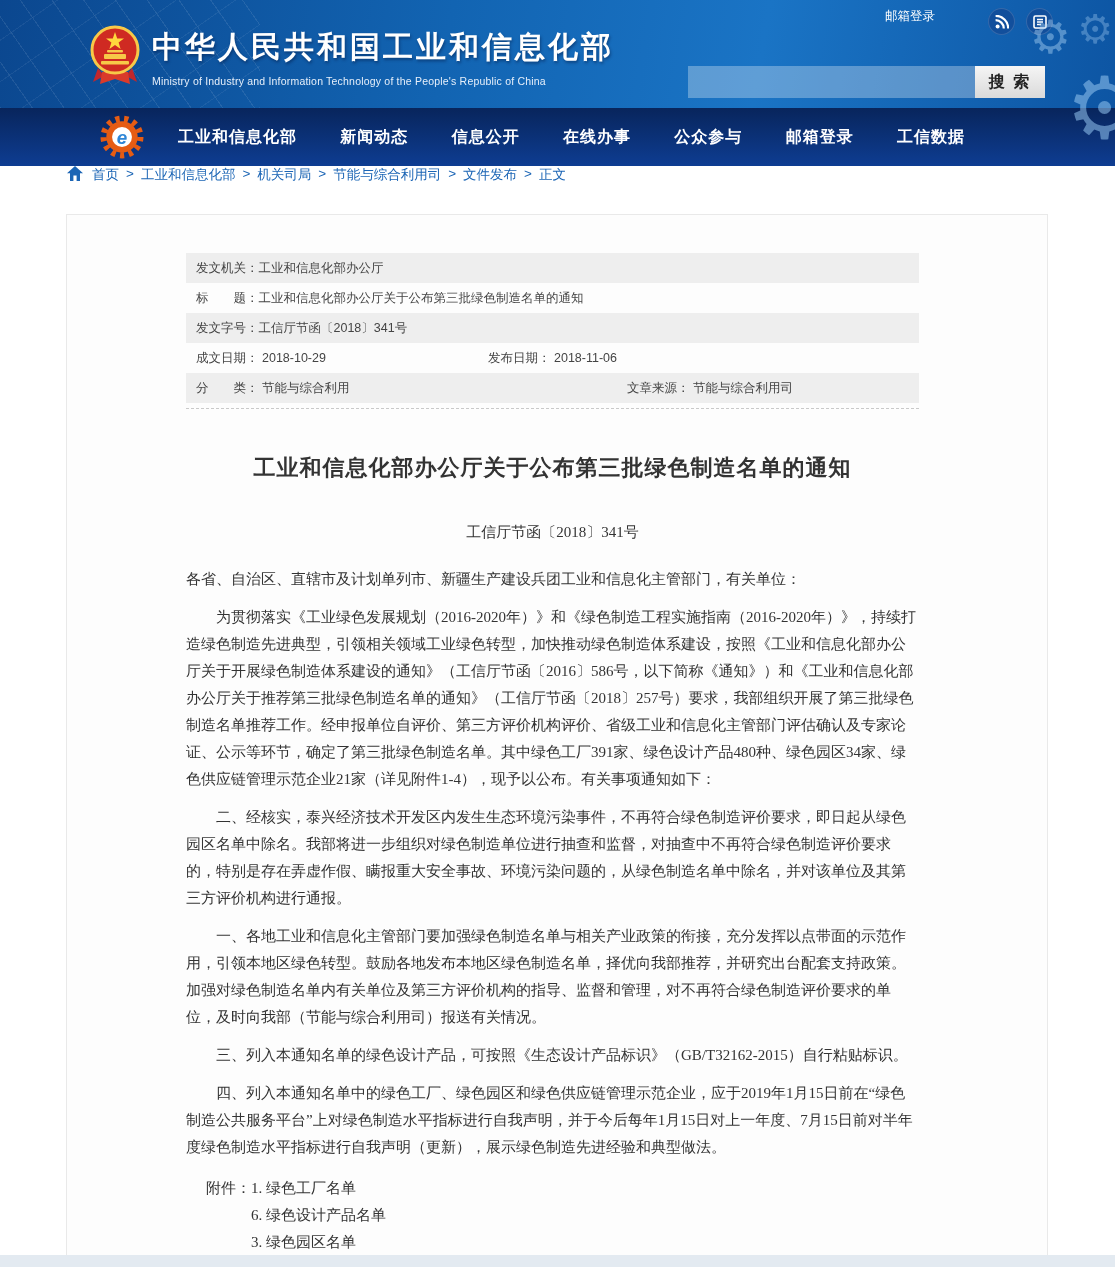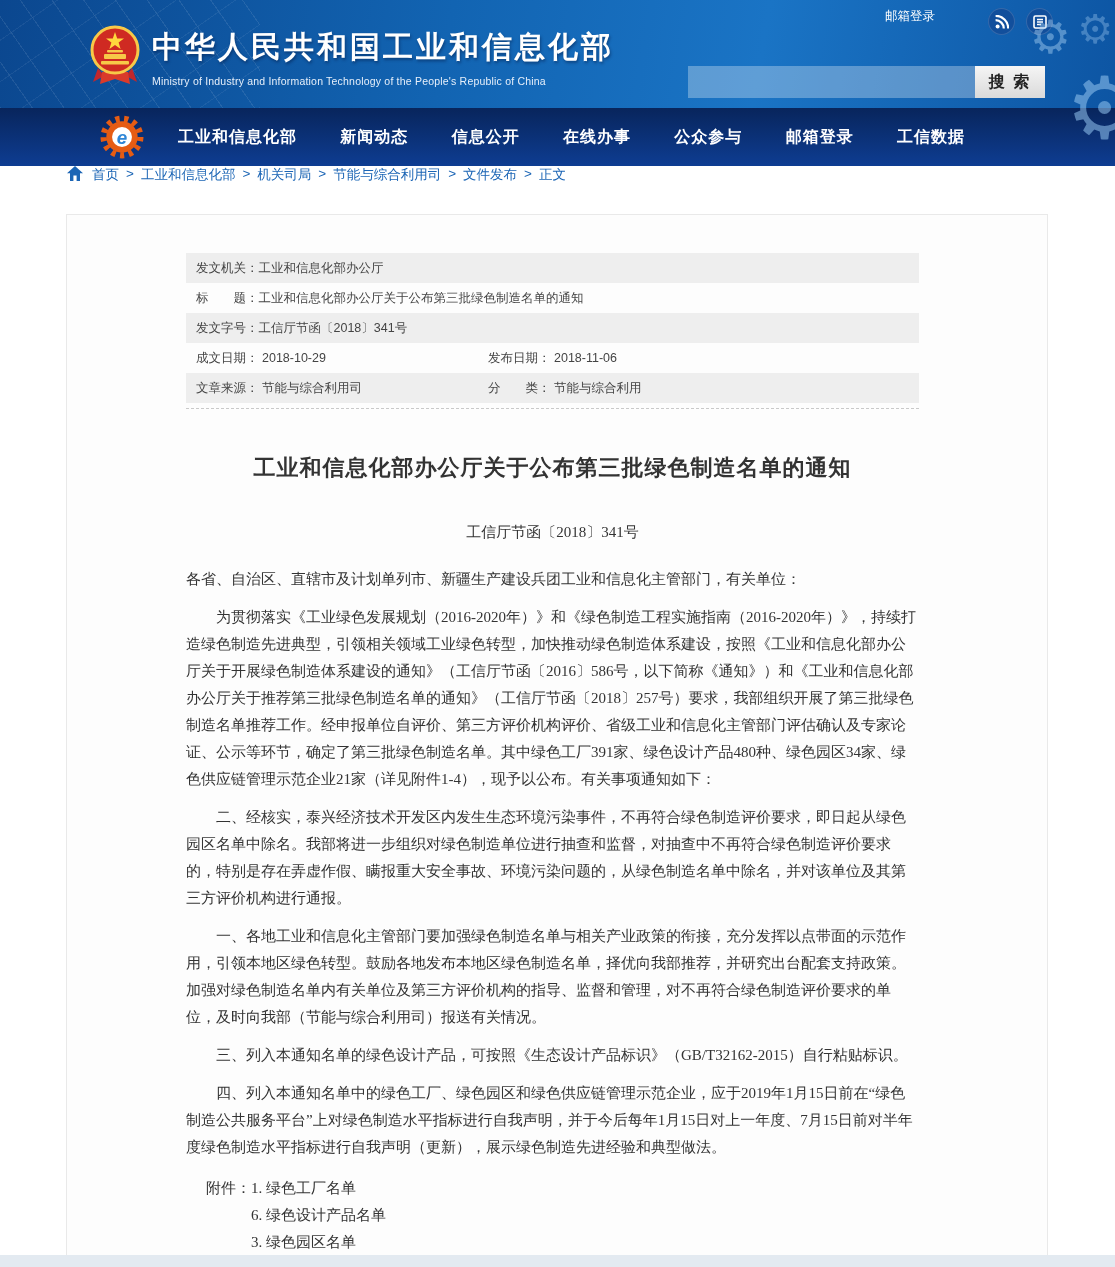--- a/index.html
+++ b/index.html
@@ -183,27 +183,27 @@
         <div class="meta-cell">
           <span class="meta-label">成文日期：</span>
           <span>2018-10-29</span>
         </div>
         <div class="meta-cell wide">
           <span class="meta-label">发布日期：</span>
           <span>2018-11-06</span>
         </div>
       </div>
       <div class="meta-row gray">
+        <div class="meta-cell wide">
+          <span class="meta-label">分　　类：</span>
+          <span>节能与综合利用</span>
+        </div>
         <div class="meta-cell">
           <span class="meta-label">文章来源：</span>
           <span>节能与综合利用司</span>
-        </div>
-        <div class="meta-cell wide">
-          <span class="meta-label">分　　类：</span>
-          <span>节能与综合利用</span>
         </div>
       </div>
     </section>
 
     <article class="article">
       <h1 class="article-title">工业和信息化部办公厅关于公布第三批绿色制造名单的通知</h1>
       <div class="doc-number">工信厅节函〔2018〕341号</div>
       <p class="salutation">各省、自治区、直辖市及计划单列市、新疆生产建设兵团工业和信息化主管部门，有关单位：</p>
       <p class="para">为贯彻落实《工业绿色发展规划（2016-2020年）》和《绿色制造工程实施指南（2016-2020年）》，持续打造绿色制造先进典型，引领相关领域工业绿色转型，加快推动绿色制造体系建设，按照《工业和信息化部办公厅关于开展绿色制造体系建设的通知》（工信厅节函〔2016〕586号，以下简称《通知》）和《工业和信息化部办公厅关于推荐第三批绿色制造名单的通知》（工信厅节函〔2018〕257号）要求，我部组织开展了第三批绿色制造名单推荐工作。经申报单位自评价、第三方评价机构评价、省级工业和信息化主管部门评估确认及专家论证、公示等环节，确定了第三批绿色制造名单。其中绿色工厂391家、绿色设计产品480种、绿色园区34家、绿色供应链管理示范企业21家（详见附件1-4），现予以公布。有关事项通知如下：</p>
       <p class="para">二、经核实，泰兴经济技术开发区内发生生态环境污染事件，不再符合绿色制造评价要求，即日起从绿色园区名单中除名。我部将进一步组织对绿色制造单位进行抽查和监督，对抽查中不再符合绿色制造评价要求的，特别是存在弄虚作假、瞒报重大安全事故、环境污染问题的，从绿色制造名单中除名，并对该单位及其第三方评价机构进行通报。</p>

